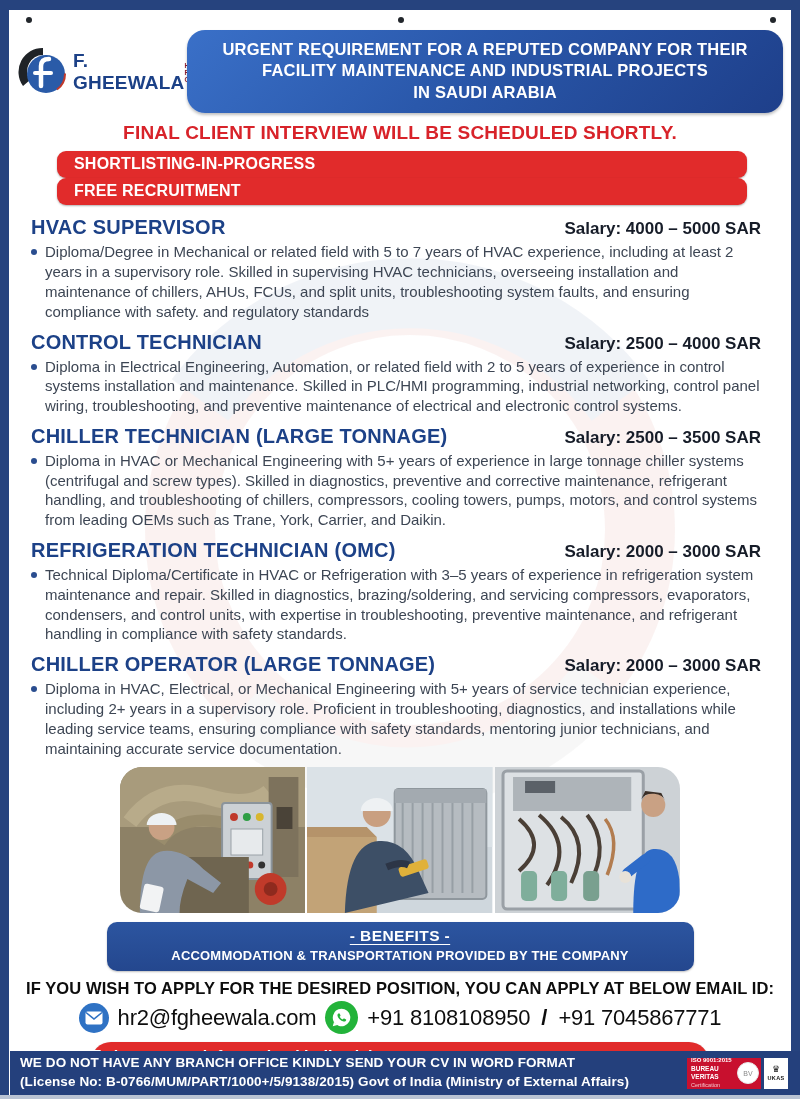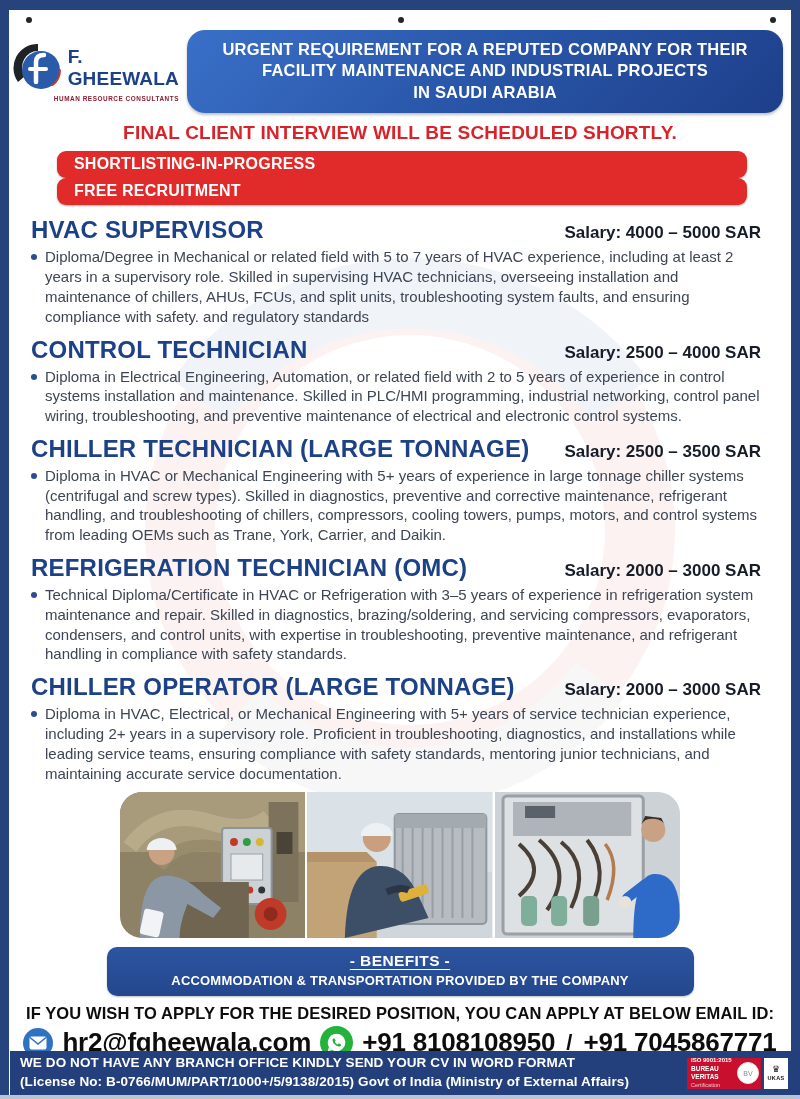--- a/index.html
+++ b/index.html
@@ -17,42 +17,42 @@
     background:#22262b; z-index:45; }
   .pin-dot.d1{left:26px;} .pin-dot.d2{left:398px;} .pin-dot.d3{left:770px;}
 
   .watermark { position:absolute; top:240px; left:120px; width:580px; height:580px;
     opacity:0.06; z-index:0; }
 
   .content { position:absolute; top:24px; left:9px; right:9px; z-index:10; }
 
   
   .header-row { display:flex; align-items:center; gap:8px; padding:6px 8px 0 8px; }
-  .logo-block { width:162px; flex:none; display:flex; flex-direction:column; align-items:flex-end; }
+  .logo-block { width:162px; flex:none; display:flex; align-items:center; }
   .logo-top { display:flex; align-items:center; gap:4px; }
   .logo-name { color:#1c4187; font-weight:bold; font-size:19px; letter-spacing:0.2px; }
   .logo-tagline { color:#8c1d2f; font-size:6.4px; font-weight:bold; letter-spacing:0.55px; margin-top:1px; }
   .banner {
     flex:1; background:linear-gradient(135deg,#3a70c8 0%, #2a58ab 45%, #1e3f8a 100%);
     border-radius:18px; padding:9px 10px 10px; text-align:center; color:#fff;
     box-shadow:0 2px 3px rgba(0,0,0,0.25);
   }
   .banner-line { display:block; font-weight:bold; font-size:16.5px; line-height:1.3; letter-spacing:0.2px; }
 
   .notice { margin-top:9px; text-align:center; color:#d8232a; font-weight:bold; font-size:19px; letter-spacing:0.2px; }
 
   .badges-row { display:flex; justify-content:space-between; padding:7px 44px 0 48px;flex-direction:column; }
   .badge { background:#e12b2b; color:#fff; font-weight:bold; font-size:16px;
     padding:4px 17px 5px; border-radius:9px; letter-spacing:0.2px;
     box-shadow:0 1px 2px rgba(0,0,0,0.3); }
 
   
   .jobs { padding:2px 30px 0 22px; }
   .job-head { display:flex; justify-content:space-between; align-items:baseline; margin-top:9px; }
-  .job-title { color:#1c4187; font-weight:bold; font-size:24px; letter-spacing:0.2px; }
+  .job-title { color:#1c4187; font-weight:bold; font-size:20px; letter-spacing:0.2px; }
   .job-salary { color:#161c28; font-weight:bold; font-size:17px; }
   .job-desc { display:flex; gap:8px; margin-top:3px; }
   .bullet { flex:none; width:6px; height:6px; border-radius:50%; background:#2a4d8f; margin-top:7px; }
   .desc-text { color:#3d4654; font-size:15px; line-height:1.32; }
 
   
   .photos { margin:9px auto 0; width:560px; height:146px; display:flex; gap:2px;
     border-radius:22px; overflow:hidden; }
   .photo { flex:1; height:100%; }
   .photo svg { display:block; width:100%; height:100%; }
@@ -63,21 +63,21 @@
     box-shadow:0 1px 2px rgba(0,0,0,0.25); }
   .benefits-heading { font-weight:bold; font-size:15.5px; text-decoration:underline; text-underline-offset:3px; letter-spacing:0.4px; }
   .benefits-text { font-weight:bold; font-size:13px; margin-top:3px; letter-spacing:0.2px; }
 
   .apply-instruction { margin-top:8px; text-align:center; font-weight:bold; font-size:16.5px; color:#0d0d0d; letter-spacing:0.1px; }
 
   .contact-row { margin-top:3px; display:flex; align-items:center; justify-content:center; gap:9px; }
   .icon-circle { flex:none; border-radius:50%; display:flex; align-items:center; justify-content:center; }
   .email-icon { width:30px; height:30px; background:#2f72c4; }
   .wa-icon { width:33px; height:33px; background:#23b33a; }
-  .contact-text { font-weight:bold; font-size:26px; color:#0d0d0d; letter-spacing:-0.2px; }
+  .contact-text { font-weight:normal; font-size:22px; color:#0d0d0d; letter-spacing:-0.2px; }
   .phone-sep { font-weight:bold; font-size:22px; color:#0d0d0d; padding:0 2px; }
 
   .website-pill { margin:8px auto 0; width:618px; background:#e12b2b; border-radius:20px;
     display:flex; align-items:center; justify-content:center; gap:8px; padding:6px 0 7px;
     box-shadow:0 1px 2px rgba(0,0,0,0.3); }
   .website-label, .website-url { color:#fff; font-weight:bold; font-size:16px; }
 
   
   .footer { position:absolute; left:10px; right:0; bottom:4px; height:44px; background:#24407c;
     z-index:50; display:flex; align-items:center; justify-content:space-between; padding:0 12px 0 10px; }

